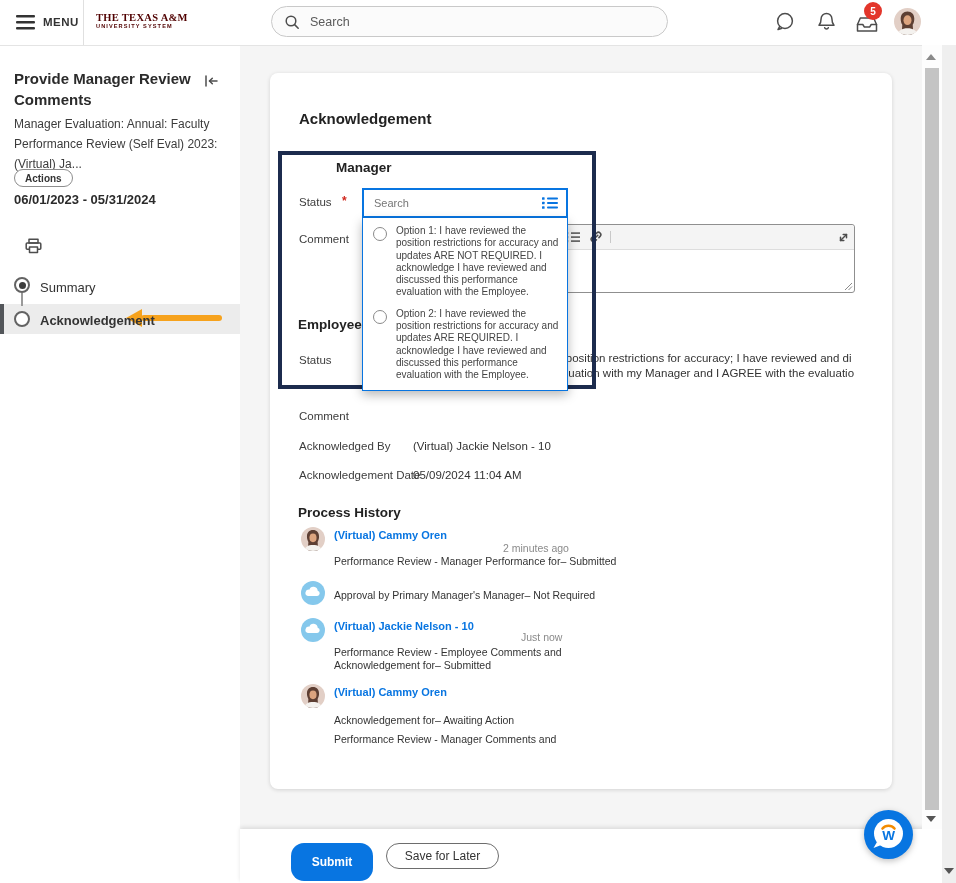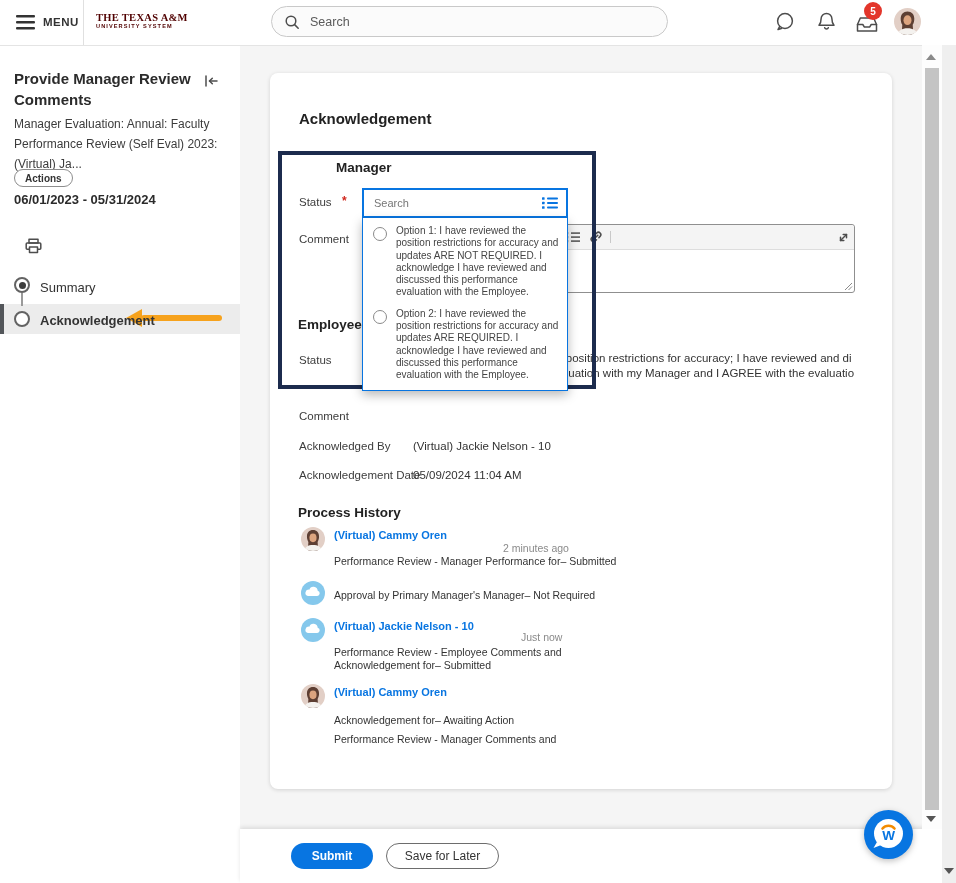--- a/index.html
+++ b/index.html
@@ -55,21 +55,21 @@
   .popup-list{border:1px solid #0875e1;border-top:none;background:#fff;box-shadow:0 4px 10px rgba(0,0,0,.28);padding:7px 8px 6px 10px;}
   .opt{display:flex;gap:9px;margin-bottom:9px;}
   .opt-radio{flex:0 0 14px;width:14px;height:14px;border:1.5px solid #8a8a8a;border-radius:50%;box-sizing:border-box;margin-top:2px;background:#fff;}
   .opt-text{font-size:10px;line-height:12.3px;color:#444;width:166px;}
   
   .link{font-size:11px;font-weight:bold;color:#0875e1;}
   .desc{font-size:10.5px;line-height:12.5px;color:#333;}
   .time{font-size:10.5px;color:#8a8a8a;}
   
   .footer{left:240px;top:829px;width:716px;height:54px;background:#fff;box-shadow:0 -2px 4px rgba(0,0,0,.10);z-index:8;}
-  .btn-primary{left:291px;top:843px;width:82px;height:26px;border-radius:13px;background:#0875e1;color:#fff;font-size:12px;font-weight:bold;display:flex;align-items:center;justify-content:center;z-index:9;}
+  .btn-primary{left:291px;top:843px;width:82px;height:38px;border-radius:13px;background:#0875e1;color:#fff;font-size:12px;font-weight:bold;display:flex;align-items:center;justify-content:center;z-index:9;}
   .btn-secondary{left:386px;top:843px;width:113px;height:26px;border-radius:13px;background:#fff;border:1px solid #6d6d6d;box-sizing:border-box;color:#333;font-size:12px;display:flex;align-items:center;justify-content:center;z-index:9;}
   
   .sb-track{left:922px;top:45px;width:20px;height:784px;background:#fdfdfd;z-index:15;}
   .sb-thumb{left:925px;top:68px;width:14px;height:742px;background:#c4c4c4;z-index:16;}
   .tri-up{width:0;height:0;border-left:5px solid transparent;border-right:5px solid transparent;border-bottom:6px solid #8a8a8a;z-index:17;}
   .tri-down{width:0;height:0;border-left:5px solid transparent;border-right:5px solid transparent;border-top:6px solid #555;z-index:17;}
   .outer-track{left:942px;top:45px;width:14px;height:838px;background:#efefef;z-index:14;}
   .wd-bubble{left:864px;top:810px;z-index:20;filter:drop-shadow(0 2px 3px rgba(0,0,0,.25));}
 </style>
 </head>

